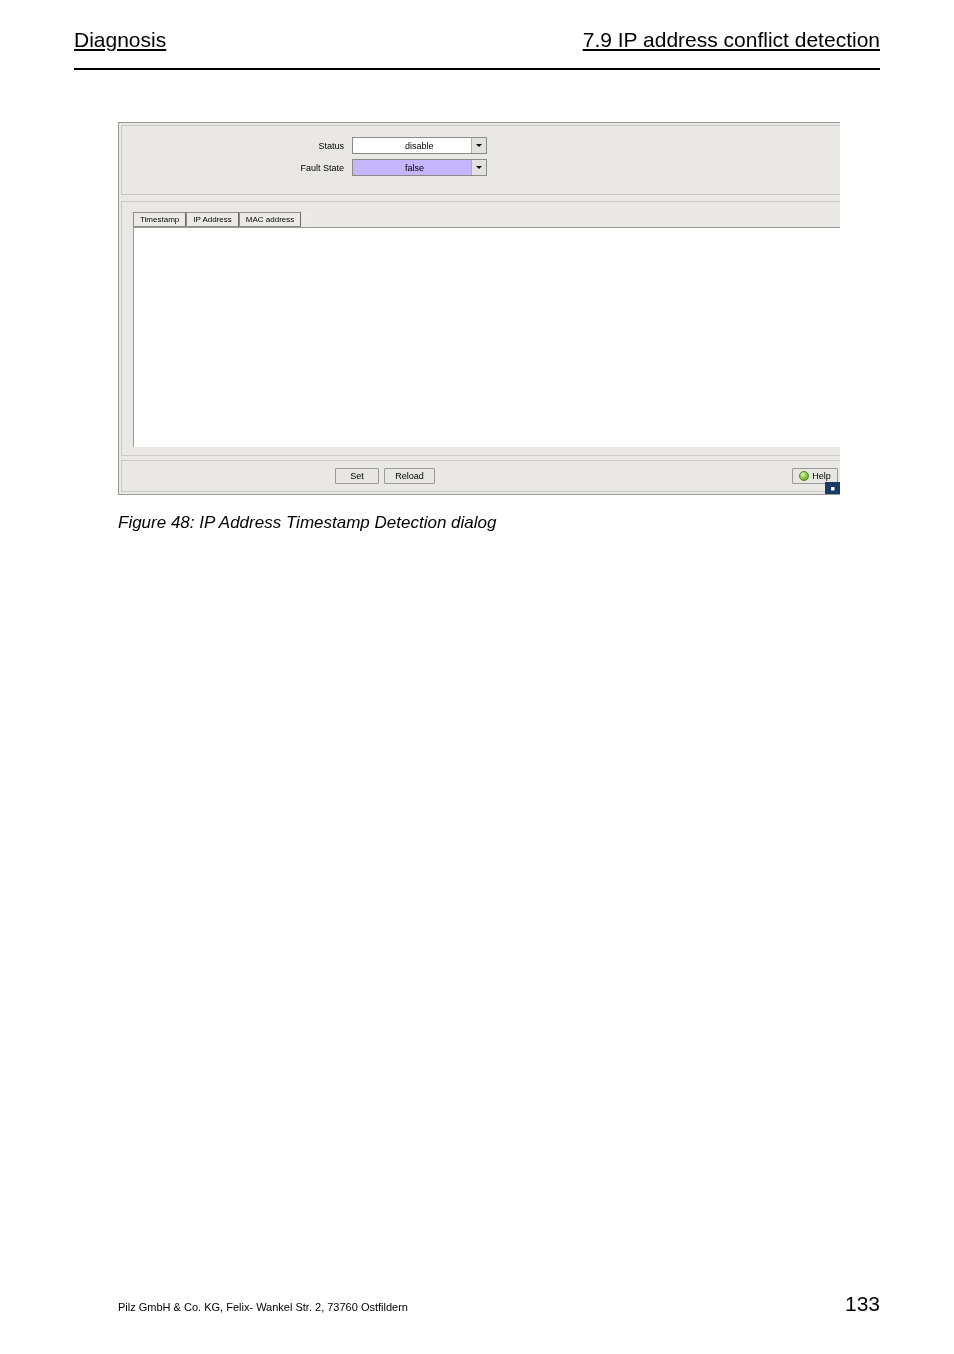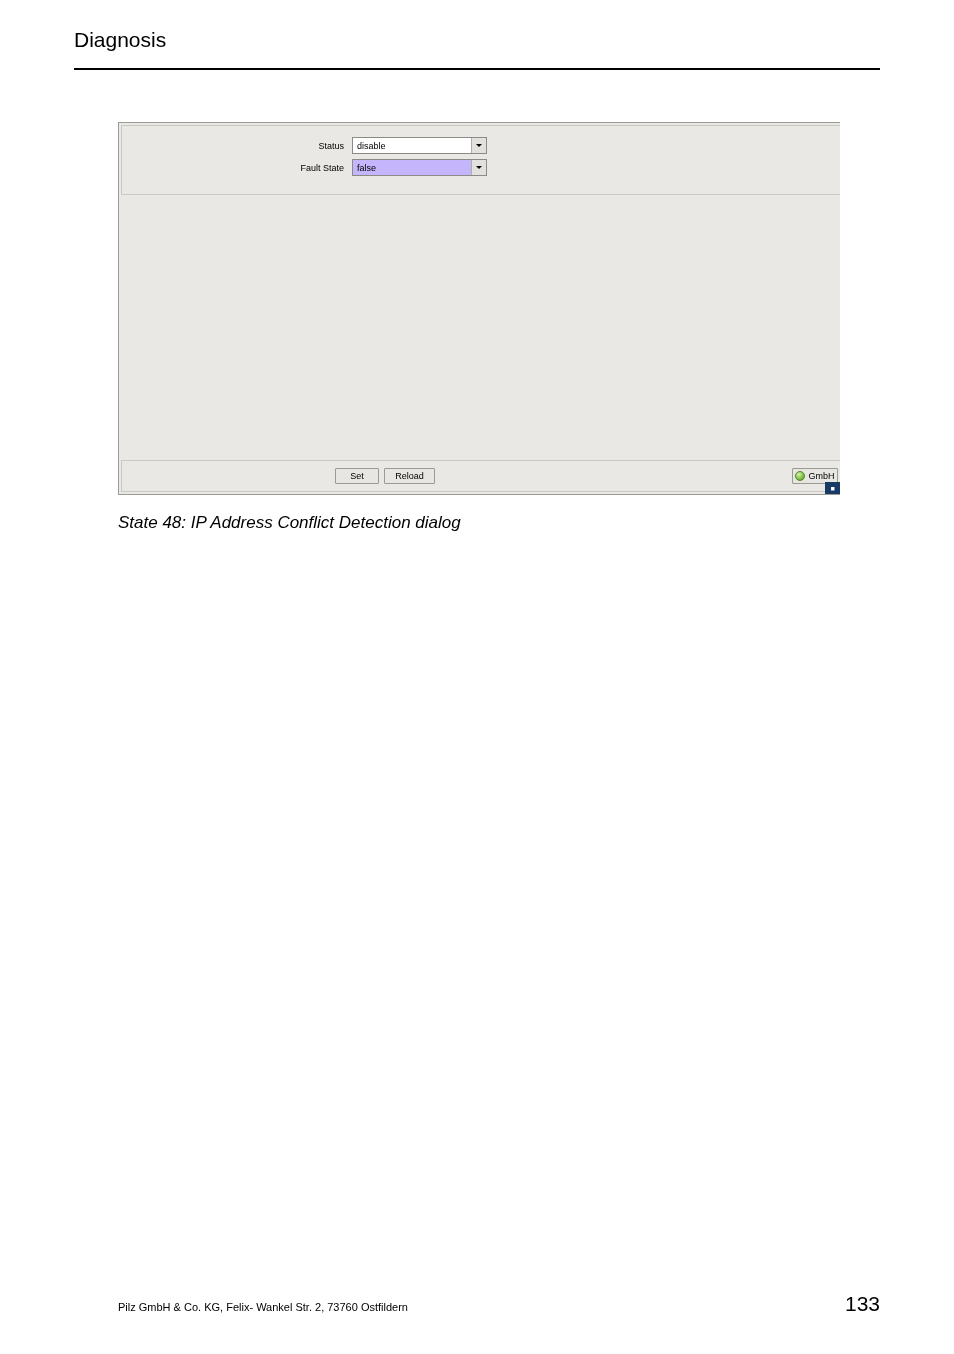--- a/index.html
+++ b/index.html
@@ -14,20 +14,21 @@
       font-family: Arial, Helvetica, sans-serif;
       position: relative;
     }
     .page-header {
       padding: 28px 74px 10px 74px;
       display: flex;
       justify-content: space-between;
       align-items: baseline;
       font-size: 21px;
       font-weight: 400;
+      text-decoration: underline;
     }
     .header-rule {
       margin: 6px 74px 0 74px;
       border: none;
       border-top: 2px solid #000;
     }
     .screenshot-wrap {
       margin: 52px 0 0 118px;
       width: 722px;
       height: 373px;
@@ -72,20 +73,21 @@
       display: flex;
       align-items: center;
       justify-content: space-between;
       padding-left: 4px;
     }
     .select-box.disabled {
       background: #c4b5fd;
     }
     .select-text {
       font-size: 9px;
+      margin-left: 48px;
     }
     .select-btn {
       width: 15px;
       height: 15px;
       background: #e2e1de;
       border-left: 1px solid #b0afab;
       display: flex;
       align-items: center;
       justify-content: center;
     }
@@ -208,20 +210,21 @@
     .page-num {
       font-size: 21px;
       margin-top: 13px;
     }
   </style>
 </head>
 <body>
 
 <div class="page-header">
   <span>Diagnosis</span>
+  <span>7.9  IP address conflict detection</span>
 </div>
 <hr class="header-rule">
 
 <div class="screenshot-wrap">
   <div class="top-panel">
     <div class="field-row status">
       <span class="field-label">Status</span>
       <div class="select-box">
         <span class="select-text">disable</span>
         <div class="select-btn">
@@ -233,36 +236,44 @@
       <span class="field-label">Fault State</span>
       <div class="select-box disabled">
         <span class="select-text">false</span>
         <div class="select-btn">
           <div class="chev"></div>
         </div>
       </div>
     </div>
   </div>
 
+  <div class="main-panel">
+    <div class="table-box">
+      <div class="th">Timestamp</div>
+      <div class="th">IP Address</div>
+      <div class="th">MAC address</div>
+    </div>
+    <div class="table-body"></div>
+  </div>
 
   <div class="bottom-bar">
     <div class="btn set">
       <span>Set</span>
     </div>
     <div class="btn reload">
       <span>Reload</span>
     </div>
     <div class="btn help">
       <span class="help-icon"></span>
-      <span>GmbH</span>
+      <span>Help</span>
     </div>
   </div>
   <div class="corner-sq">■</div>
 </div>
 
-<div class="caption">State 48: IP Address Conflict Detection dialog</div>
+<div class="caption">Figure 48: IP Address Timestamp Detection dialog</div>
 
 <div class="footer">
   <div class="footer-row">
     <span class="footer-addr">Pilz GmbH &amp; Co. KG, Felix- Wankel Str. 2, 73760 Ostfildern</span>
     <span class="page-num">133</span>
   </div>
 </div>
 
 </body></html>

